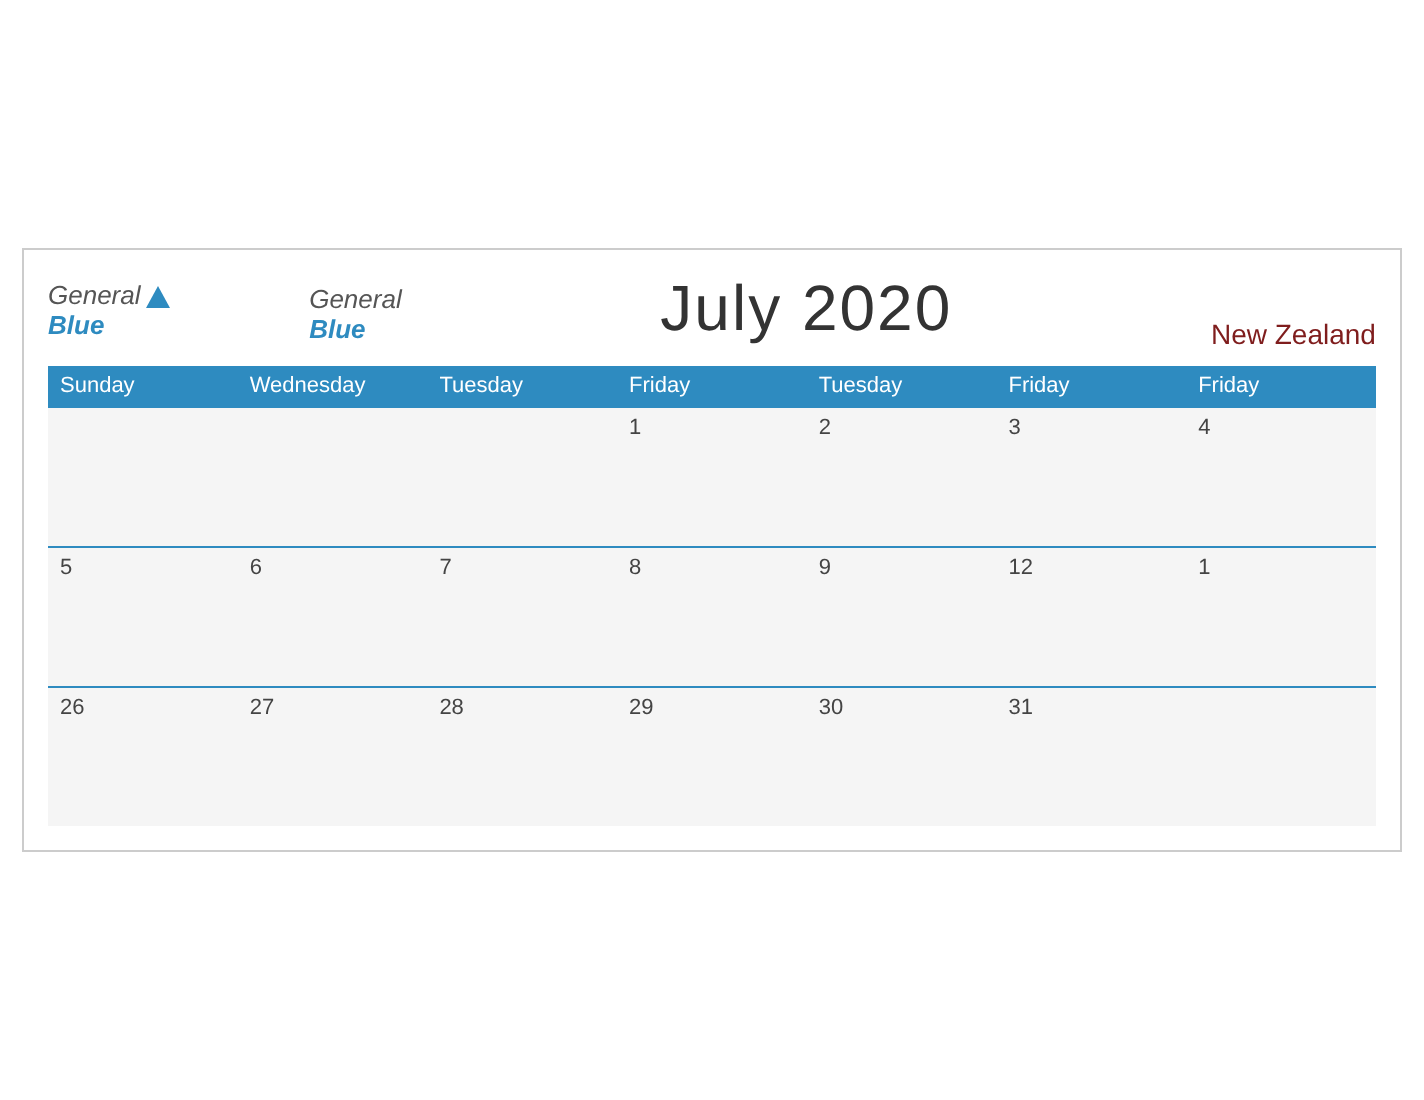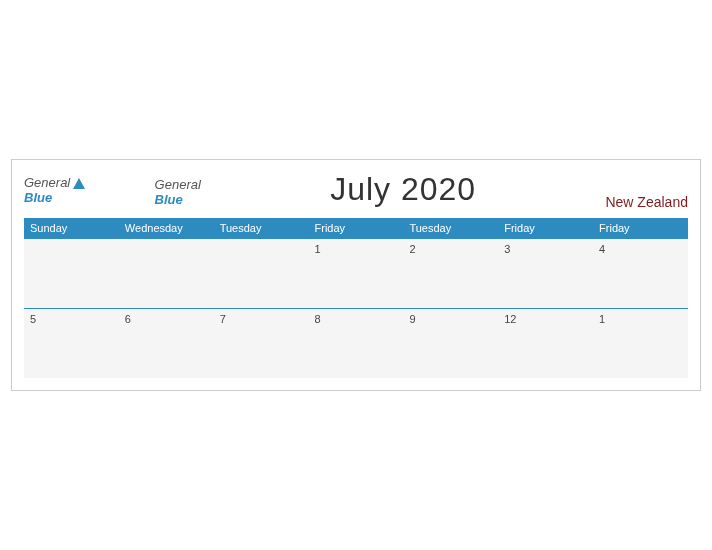--- a/index.html
+++ b/index.html
@@ -141,15 +141,24 @@
         </tr>
         <tr>
           <td><span class="day-number">5</span></td>
           <td><span class="day-number">6</span></td>
           <td><span class="day-number">7</span></td>
           <td><span class="day-number">8</span></td>
           <td><span class="day-number">9</span></td>
           <td><span class="day-number">12</span></td>
           <td><span class="day-number">1</span></td>
         </tr>
+        <tr>
+          <td><span class="day-number">26</span></td>
+          <td><span class="day-number">27</span></td>
+          <td><span class="day-number">28</span></td>
+          <td><span class="day-number">29</span></td>
+          <td><span class="day-number">30</span></td>
+          <td><span class="day-number">31</span></td>
+          <td class="empty"></td>
+        </tr>
       </tbody>
   </table>
 </div>
 
 </body></html>

